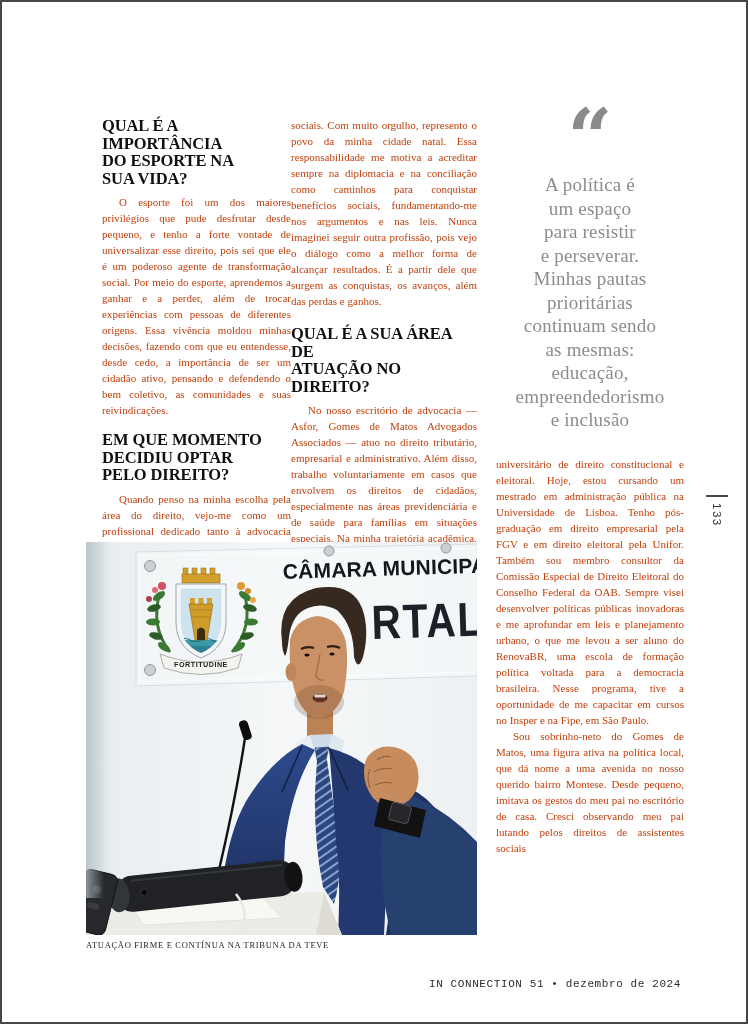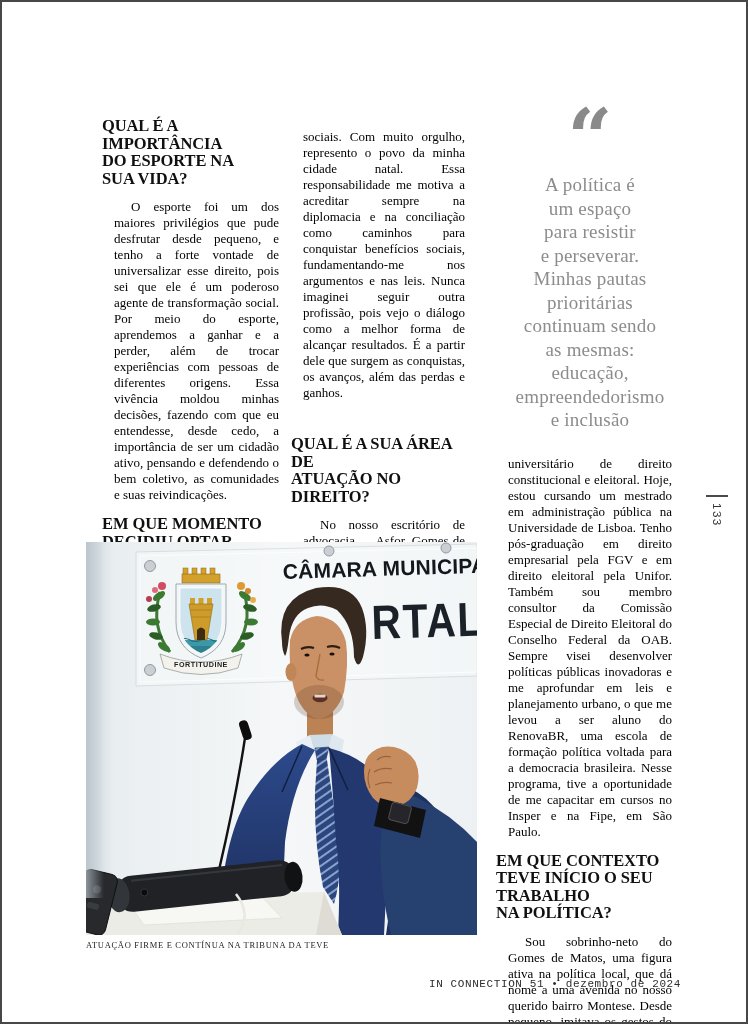--- a/index.html
+++ b/index.html
@@ -9,23 +9,23 @@
     overflow:hidden;font-family:"Liberation Serif",serif;
   }
   .col{position:absolute;top:115px;}
   #col1{left:100px;width:189px;}
   #col2{left:289px;width:186px;}
   #col3{left:494px;width:188px;}
   .heading{
     font-weight:700;font-size:16.5px;line-height:17.5px;letter-spacing:-0.1px;
     color:#101010;white-space:pre-line;text-align:left;margin:0 0 7px 0;
   }
-  .heading.mt{margin-top:1px;}
-  .heading.mt2{margin-top:34px;}
-  .body-p{margin:12px;text-align:justify;font-size:13px;line-height:16px;color:#000000;}
+  .heading.mt{margin-top:13px;}
+  .heading.mt2{margin-top:16px;}
+  .body-p{margin:0;text-align:justify;font-size:11px;line-height:16px;color:#c2410c;}
   .body-p.indent{text-indent:17px;font-family:Liberation Serif, serif;}
   .quote-mark{
     text-align:center;font-family:"DejaVu Serif",serif;font-weight:700;
     font-size:78px;line-height:42px;height:46px;color:#8a8a8a;overflow:visible;
   }
   .quote-text{
     margin:10px 0 24px;text-align:center;white-space:pre-line;
     font-size:19px;line-height:23.5px;color:#8c8c8c;letter-spacing:0.2px;
   }
   .photo-wrap{position:absolute;left:84px;top:540px;width:391px;height:393px;overflow:hidden;background:#eef1f3;}
@@ -77,24 +77,20 @@
 para resistir
 e perseverar.
 Minhas pautas
 prioritárias
 continuam sendo
 as mesmas:
 educação,
 empreendedorismo
 e inclusão</div>
     <p class="body-p">universitário de direito constitucional e eleitoral. Hoje, estou cursando um mestrado em administração pública na Universidade de Lisboa. Tenho pós-graduação em direito empresarial pela FGV e em direito eleitoral pela Unifor. Também sou membro consultor da Comissão Especial de Direito Eleitoral do Conselho Federal da OAB. Sempre visei desenvolver políticas públicas inovadoras e me aprofundar em leis e planejamento urbano, o que me levou a ser aluno do RenovaBR, uma escola de formação política voltada para a democracia brasileira. Nesse programa, tive a oportunidade de me capacitar em cursos no Insper e na Fipe, em São Paulo.</p>
-    <h2 class="heading mt">EM QUE CONTEXTO
-TEVE INÍCIO O SEU
-TRABALHO
-NA POLÍTICA?</h2>
     <p class="body-p indent">Sou sobrinho-neto do Gomes de Matos, uma figura ativa na política local, que dá nome a uma avenida no nosso querido bairro Montese. Desde pequeno, imitava os gestos do meu pai no escritório de casa. Cresci observando meu pai lutando pelos direitos de assistentes sociais</p>
   </div>
 
   <div class="photo-wrap">
     <svg width="391" height="393" viewBox="0 0 391 393" xmlns="http://www.w3.org/2000/svg">
       <defs>
         <linearGradient id="bgG" x1="0" y1="0" x2="1" y2="0">
           <stop offset="0" stop-color="#c9d3d8"></stop>
             <stop offset="0.07" stop-color="#e9eef0"></stop>
           <stop offset="0.5" stop-color="#f5f7f8"></stop>

